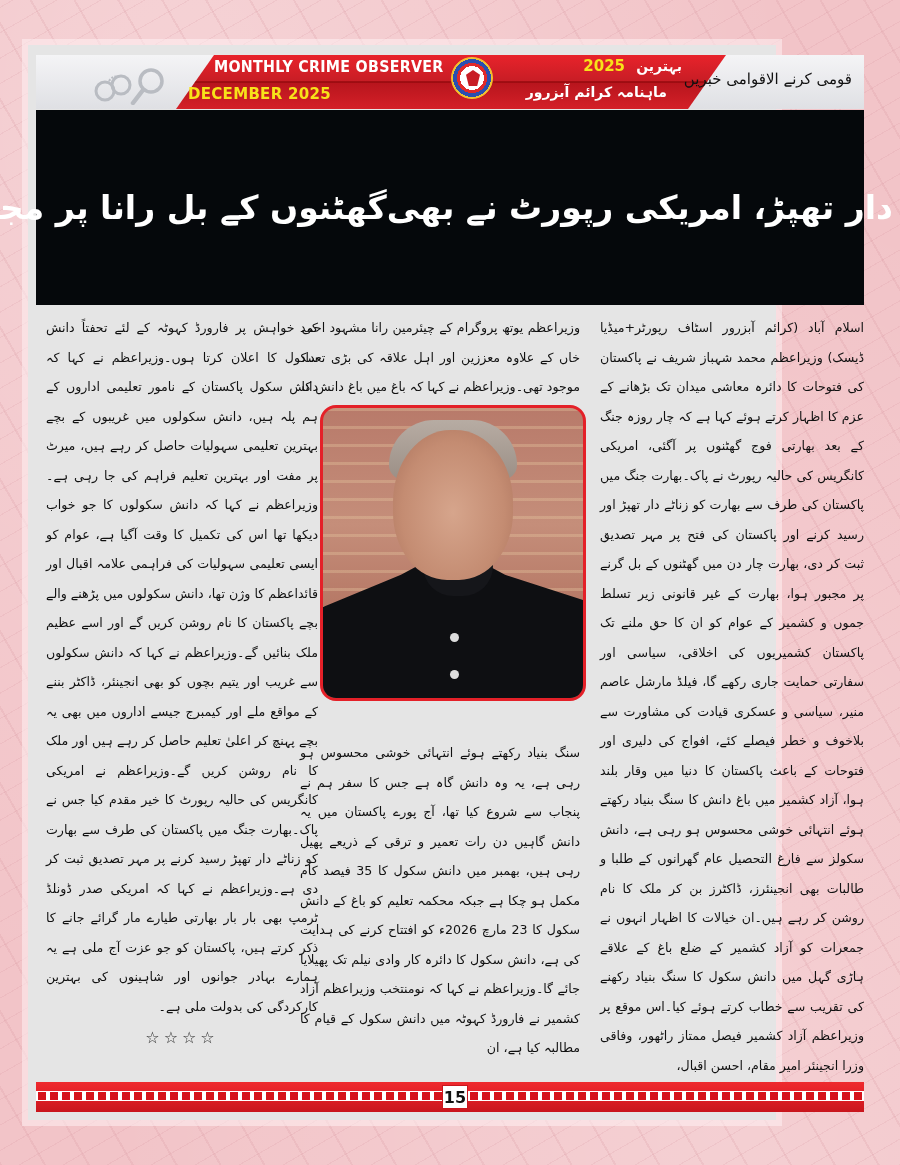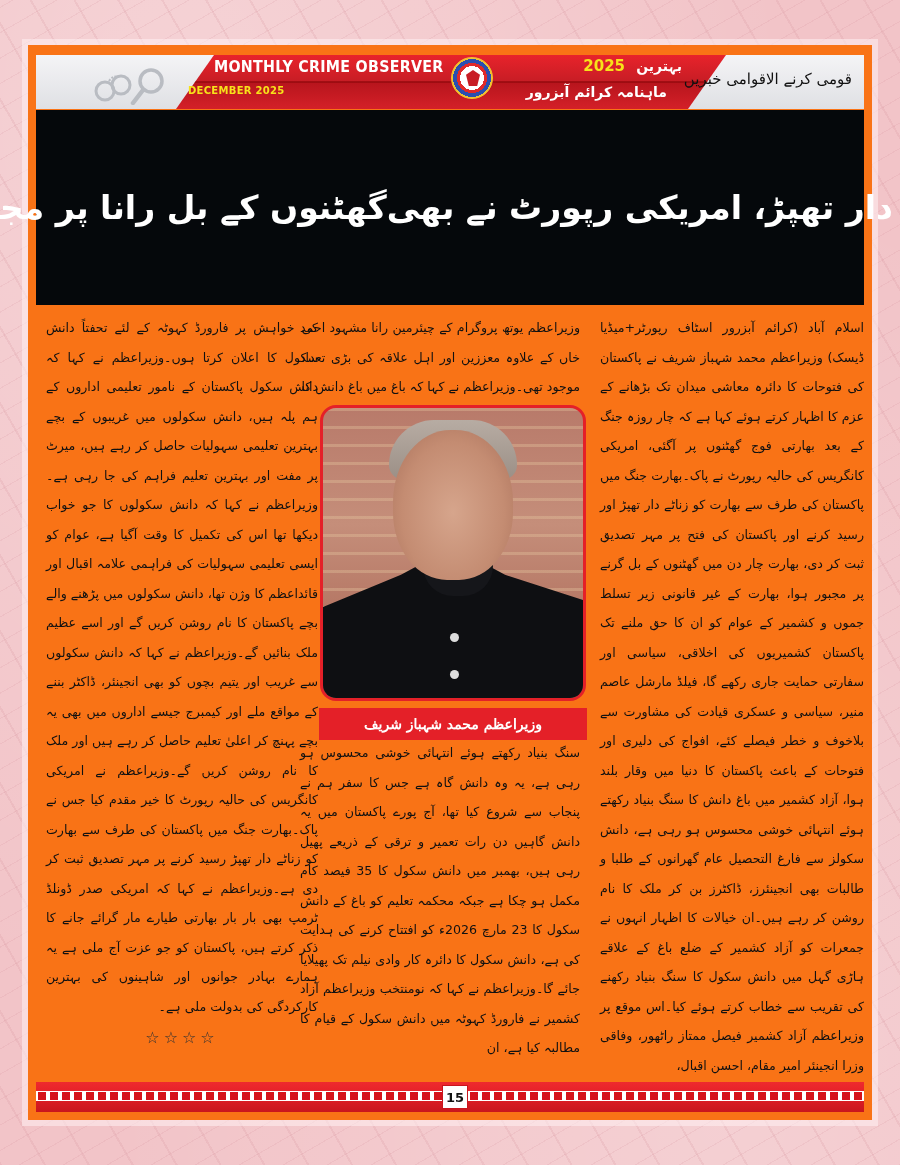--- a/index.html
+++ b/index.html
@@ -11,22 +11,22 @@
   }
   .bg-texture {
     position: absolute; inset: 0;
     background:
       repeating-linear-gradient(60deg, rgba(210,140,150,0.18) 0 2px, transparent 2px 38px),
       repeating-linear-gradient(-30deg, rgba(200,120,135,0.12) 0 1px, transparent 1px 22px),
       radial-gradient(ellipse at 20% 10%, rgba(255,255,255,0.25), transparent 60%),
       radial-gradient(ellipse at 80% 95%, rgba(255,255,255,0.2), transparent 60%);
   }
   .page {
-    position: absolute; left: 28px; top: 45px; width: 844px; height: 1075px;
-    background: #f97316;
+    position: absolute; left: 28px; top: 45px; width: 748px; height: 1075px;
+    background: #e5e5e5;
     box-shadow: 0 0 0 6px rgba(255,240,242,0.55);
     padding-left: 44px;
   }
   
   .header {
     position: absolute; left: 8px; top: 10px; width: 828px; height: 54px;
     background: linear-gradient(180deg, #f4f4f6 0%, #dfe0e4 100%);
     overflow: hidden;
   }
   .header-red {
@@ -38,21 +38,21 @@
     content: ""; position: absolute; left: 0; right: 0; top: 26px; height: 2px;
     background: rgba(120,0,0,0.45);
   }
   .hdr-en-title {
     position: absolute; left: 178px; top: 3px;
     font-family: "DejaVu Sans", sans-serif; font-weight: bold; font-size: 15px;
     color: #ffffff; letter-spacing: 0.3px; transform: scaleX(0.95); transform-origin: left;
   }
   .hdr-en-date {
     position: absolute; left: 152px; top: 30px;
-    font-family: "DejaVu Sans", sans-serif; font-weight: bold; font-size: 10px;
+    font-family: "DejaVu Sans", sans-serif; font-weight: bold; font-size: 15px;
     color: #f7e21a; letter-spacing: 0.3px;
   }
   .hdr-ur-date {
     position: absolute; right: 182px; top: 2px; direction: rtl;
     font-family: "DejaVu Sans", sans-serif; font-weight: bold; font-size: 15px;
     color: #f7e21a;
   }
   .hdr-ur-date .yr { color: #f7e21a; margin-top: 28px; }
   .hdr-ur-date .mo { color: #ffffff; margin-left: 6px; font-size: 14px; }
   .hdr-ur-title {
@@ -143,21 +143,21 @@
     background: linear-gradient(180deg, #ee2a2e 0%, #e42028 40%, #c8161d 100%);
   }
   .footer-dots {
     position: absolute; left: 0; right: 0; top: 9px; height: 10px;
     background: repeating-linear-gradient(90deg, #ffffff 0 2px, #d5121a 2px 10px, #ffffff 10px 12px);
     border-top: 1.5px solid #fff; border-bottom: 1.5px solid #fff;
   }
   .page-num {
     position: absolute; left: 414px; top: 1040px; width: 26px; height: 24px;
     background: #fff; border: 1px solid #c8161d;
-    font-family: "DejaVu Sans", sans-serif; font-weight: bold; font-size: 13px;
+    font-family: "DejaVu Sans", sans-serif; font-weight: bold; font-size: 16px;
     display: flex; align-items: center; justify-content: center; color: #111;
   }
 </style>
 </head>
 <body>
 
 <div class="bg-texture"></div>
 
 <div class="page">
 
@@ -198,21 +198,20 @@
 
   <div class="photo">
     <div class="wall-stripes"></div>
     <div class="suit"></div>
     <div class="collar"></div>
     <div class="hair"></div>
     <div class="face"></div>
     <div class="btn" style="top:225px"></div>
     <div class="btn" style="top:262px"></div>
   </div>
-  <div class="caption">وزیراعظم محمد شہباز شریف</div>
 
   <div class="col col-mid col-mid-bottom">
     <p>سنگ بنیاد رکھتے ہوئے انتہائی خوشی محسوس ہو رہی ہے، یہ وہ دانش گاہ ہے جس کا سفر ہم نے پنجاب سے شروع کیا تھا، آج پورے پاکستان میں یہ دانش گاہیں دن رات تعمیر و ترقی کے ذریعے پھیل رہی ہیں، بھمبر میں دانش سکول کا 35 فیصد کام مکمل ہو چکا ہے جبکہ محکمہ تعلیم کو باغ کے دانش سکول کا 23 مارچ 2026ء کو افتتاح کرنے کی ہدایت کی ہے، دانش سکول کا دائرہ کار وادی نیلم تک پھیلایا جائے گا۔وزیراعظم نے کہا کہ نومنتخب وزیراعظم آزاد کشمیر نے فارورڈ کہوٹہ میں دانش سکول کے قیام کا مطالبہ کیا ہے، ان</p>
   </div>
 
   <div class="col col-left">
     <p>کی خواہش پر فارورڈ کہوٹہ کے لئے تحفتاً دانش سکول کا اعلان کرتا ہوں۔وزیراعظم نے کہا کہ دانش سکول پاکستان کے نامور تعلیمی اداروں کے ہم پلہ ہیں، دانش سکولوں میں غریبوں کے بچے بہترین تعلیمی سہولیات حاصل کر رہے ہیں، میرٹ پر مفت اور بہترین تعلیم فراہم کی جا رہی ہے۔وزیراعظم نے کہا کہ دانش سکولوں کا جو خواب دیکھا تھا اس کی تکمیل کا وقت آگیا ہے، عوام کو ایسی تعلیمی سہولیات کی فراہمی علامہ اقبال اور قائداعظم کا وژن تھا، دانش سکولوں میں پڑھنے والے بچے پاکستان کا نام روشن کریں گے اور اسے عظیم ملک بنائیں گے۔وزیراعظم نے کہا کہ دانش سکولوں سے غریب اور یتیم بچوں کو بھی انجینئر، ڈاکٹر بننے کے مواقع ملے اور کیمبرج جیسے اداروں میں بھی یہ بچے پہنچ کر اعلیٰ تعلیم حاصل کر رہے ہیں اور ملک کا نام روشن کریں گے۔وزیراعظم نے امریکی کانگریس کی حالیہ رپورٹ کا خیر مقدم کیا جس نے پاک۔بھارت جنگ میں پاکستان کی طرف سے بھارت کو زناٹے دار تھپڑ رسید کرنے پر مہر تصدیق ثبت کر دی ہے۔وزیراعظم نے کہا کہ امریکی صدر ڈونلڈ ٹرمپ بھی بار بار بھارتی طیارے مار گرائے جانے کا ذکر کرتے ہیں، پاکستان کو جو عزت آج ملی ہے یہ ہمارے بہادر جوانوں اور شاہینوں کی بہترین کارکردگی کی بدولت ملی ہے۔</p>
     <div class="stars">☆☆☆☆</div>
   </div>
 

